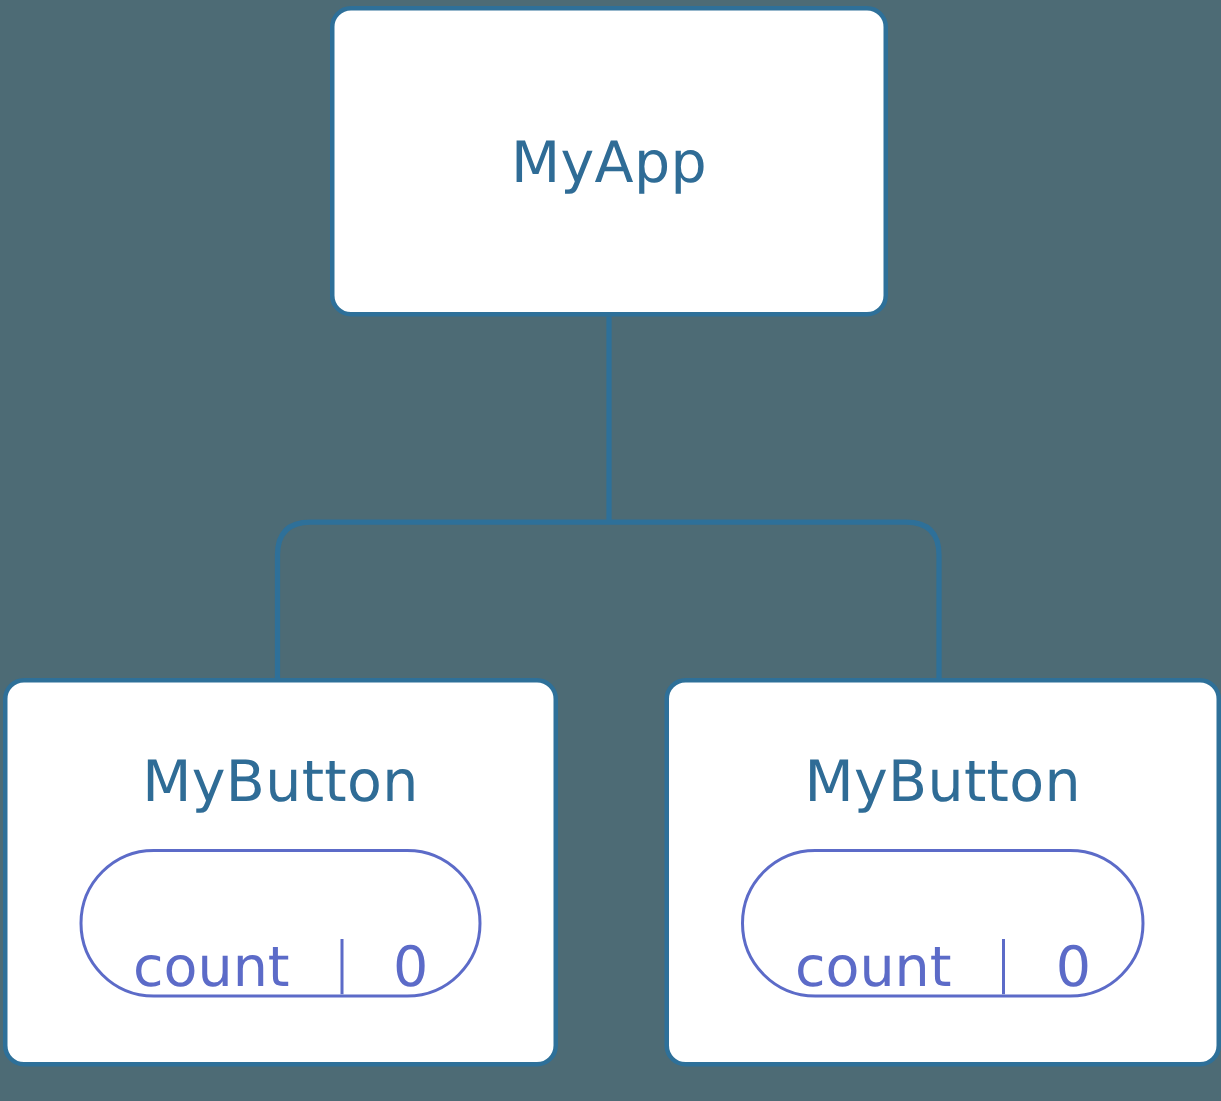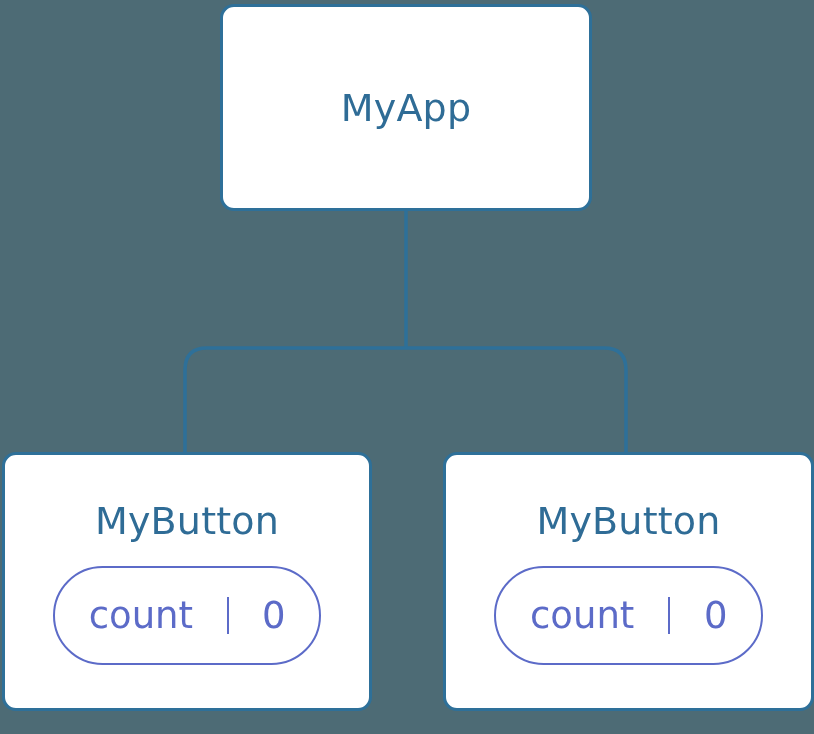--- a/index.html
+++ b/index.html
@@ -72,21 +72,21 @@
   }
   
   .state-pill {
     position: relative;
     box-sizing: border-box;
     margin-top: 26px;
     height: 99px;
     border: 2px solid #5c6bc8;
     border-radius: 50px;
     display: flex;
-    align-items: center;
+    align-items: flex-end;
     overflow: hidden;
     background: #ffffff;
   }
   .state-cell {
     display: flex;
     align-items: center;
     justify-content: center;
     color: #5c6bc8;
     font-size: 37px;
     line-height: 1;

